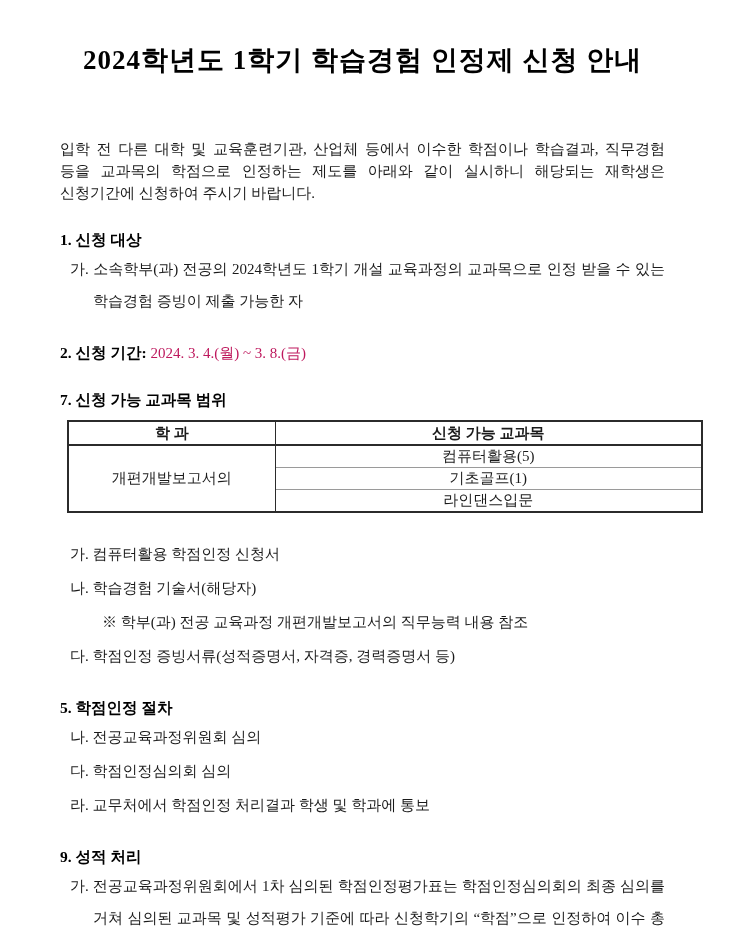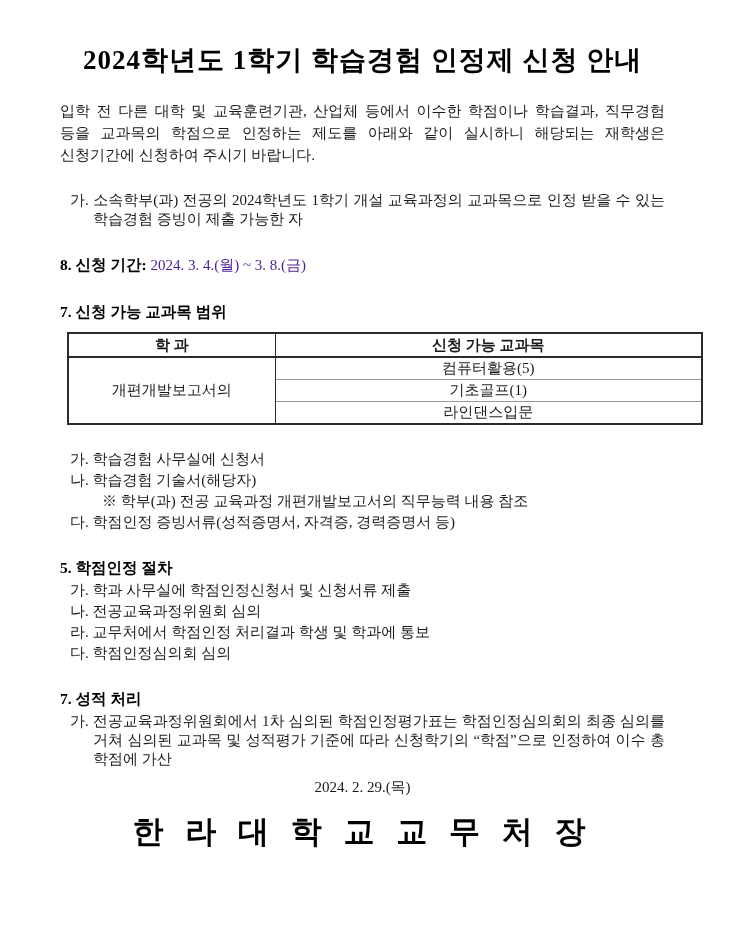--- a/index.html
+++ b/index.html
@@ -19,42 +19,42 @@
   .doc-title {
     text-align: center;
     font-size: 27px;
     font-weight: bold;
     letter-spacing: 1px;
     color: #000;
     margin-top: 2px;
     white-space: nowrap;
   }
   .intro {
-    margin-top: 22px;
+    margin-top: 60px;
     line-height: 22px;
     text-align: justify;
     word-break: keep-all;
   }
   .section { margin-top: 25px; }
   .sec-heading {
     font-weight: bold;
     font-size: 15.5px;
     color: #000;
     line-height: 22px;
   }
   .sec-heading .inline-value {
     font-weight: normal;
-    color: #4c1d95;
+    color: #be185d;
     font-size: 15px;
   }
   .sub-item {
     margin-left: 10px;
     padding-left: 23px;
     text-indent: -23px;
-    line-height: 19px;
+    line-height: 32px;
     text-align: justify;
     word-break: keep-all;
     margin-top: 2px;
   }
   .sub-item.note {
     margin-left: 42px;
     padding-left: 21px;
     text-indent: -21px;
   }
   .course-table {
@@ -100,26 +100,27 @@
 </head>
 <body>
 
 <div class="page">
 
   <h1 class="doc-title">2024학년도 1학기 학습경험 인정제 신청 안내</h1>
 
   <p class="intro">입학 전 다른 대학 및 교육훈련기관, 산업체 등에서 이수한 학점이나 학습결과, 직무경험 등을 교과목의 학점으로 인정하는 제도를 아래와 같이 실시하니 해당되는 재학생은 신청기간에 신청하여 주시기 바랍니다.</p>
 
   <div class="section">
+    <div class="sec-heading">1. 신청 대상</div>
     <div class="sub-item">가. 소속학부(과) 전공의 2024학년도 1학기 개설 교육과정의 교과목으로 인정 받을 수 있는 학습경험 증빙이 제출 가능한 자</div>
   </div>
 
   <div class="section">
     <div class="sec-heading">
-      <span>8. 신청 기간:</span>
+      <span>2. 신청 기간:</span>
       <span class="inline-value">2024. 3. 4.(월) ~ 3. 8.(금)</span>
     </div>
   </div>
 
   <div class="section">
     <div class="sec-heading">7. 신청 가능 교과목 범위</div>
     <table class="course-table">
       <tbody>
         <tr>
           <th class="col-dept">학 과</th>
@@ -133,36 +134,35 @@
           <td class="course-cell">기초골프(1)</td>
         </tr>
         <tr>
           <td class="course-cell">라인댄스입문</td>
         </tr>
       </tbody>
     </table>
   </div>
 
   <div class="section">
-    <div class="sub-item">가. 학습경험 사무실에 신청서</div>
+    <div class="sub-item">가. 컴퓨터활용 학점인정 신청서</div>
     <div class="sub-item">나. 학습경험 기술서(해당자)</div>
     <div class="sub-item note">※ 학부(과) 전공 교육과정 개편개발보고서의 직무능력 내용 참조</div>
     <div class="sub-item">다. 학점인정 증빙서류(성적증명서, 자격증, 경력증명서 등)</div>
   </div>
 
   <div class="section">
     <div class="sec-heading">5. 학점인정 절차</div>
-    <div class="sub-item">가. 학과 사무실에 학점인정신청서 및 신청서류 제출</div>
     <div class="sub-item">나. 전공교육과정위원회 심의</div>
+    <div class="sub-item">다. 학점인정심의회 심의</div>
     <div class="sub-item">라. 교무처에서 학점인정 처리결과 학생 및 학과에 통보</div>
-    <div class="sub-item">다. 학점인정심의회 심의</div>
   </div>
 
   <div class="section">
-    <div class="sec-heading">7. 성적 처리</div>
+    <div class="sec-heading">9. 성적 처리</div>
     <div class="sub-item">가. 전공교육과정위원회에서 1차 심의된 학점인정평가표는 학점인정심의회의 최종 심의를 거쳐 심의된 교과목 및 성적평가 기준에 따라 신청학기의 “학점”으로 인정하여 이수 총 학점에 가산</div>
   </div>
 
   <div class="footer-date">2024. 2. 29.(목)</div>
 
   <div class="signature">한 라 대 학 교  교 무 처 장</div>
 
 </div>
 
 </body></html>

